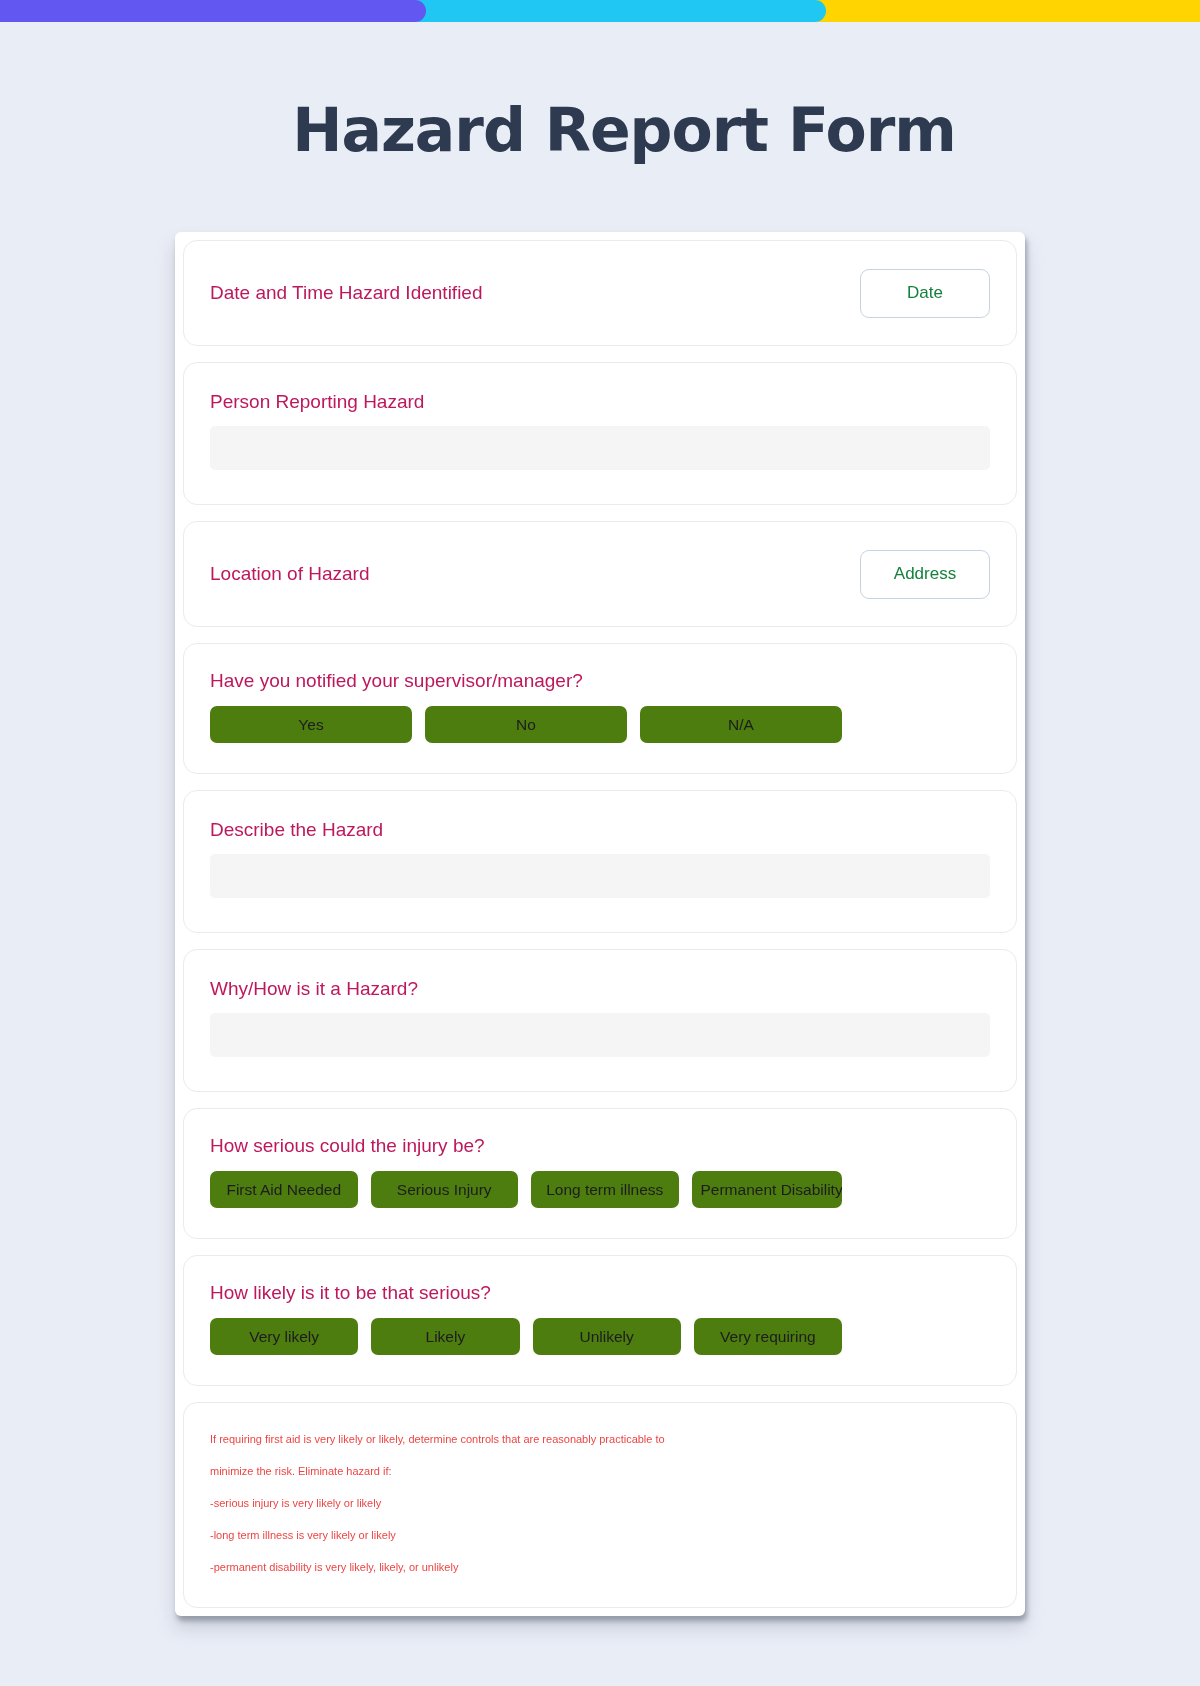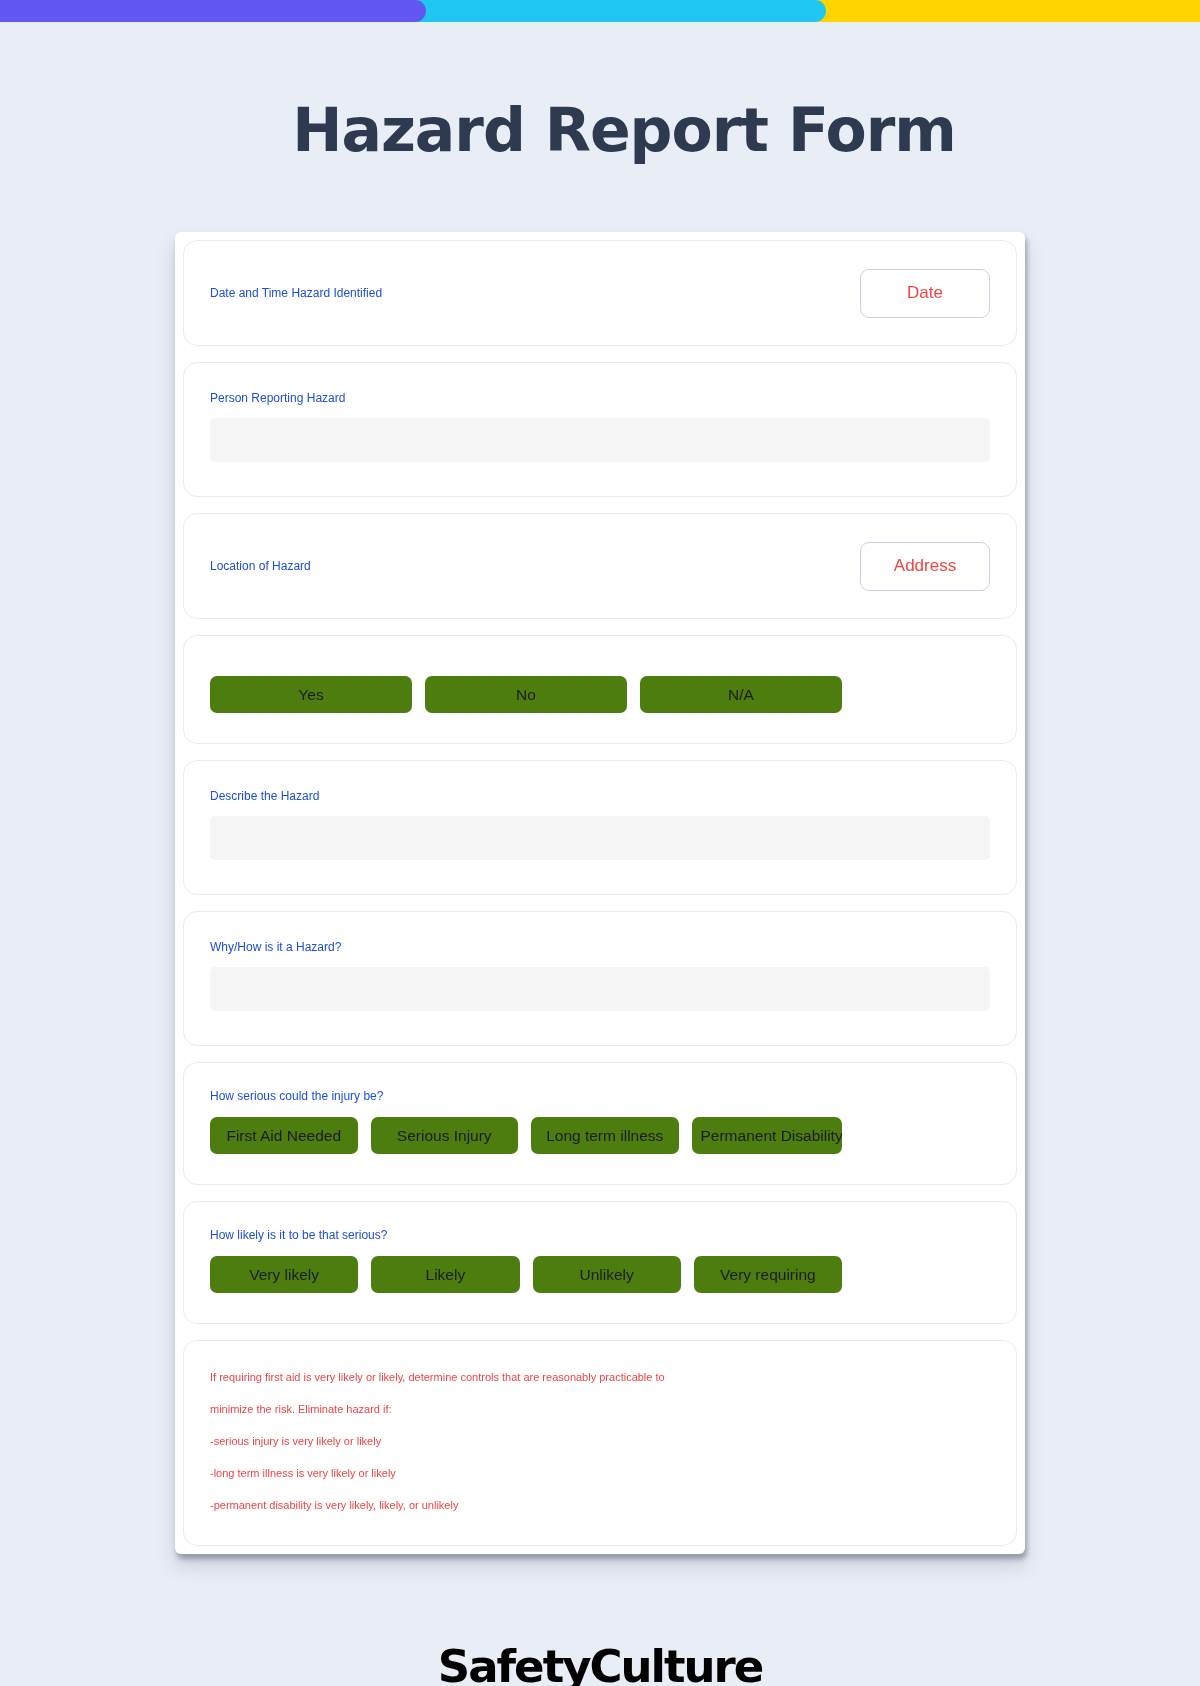--- a/index.html
+++ b/index.html
@@ -48,32 +48,32 @@
   .section + .section { margin-top:16px; }
 
   .sec-row {
     display:flex;
     align-items:center;
     justify-content:space-between;
     height:106px;
     padding:0 26px;
   }
   .sec-label {
-    font-size:12px;
-    color:#1d4ed8;
+    font-size:19px;
+    color:#be185d;
   }
   .outline-btn {
     width:130px;
     height:49px;
     background:#ffffff;
     border:1px solid #c9d2e2;
     border-radius:9px;
     font-family:"Liberation Sans", sans-serif;
     font-size:17px;
-    color:#ef4444;
+    color:#15803d;
     cursor:pointer;
   }
 
   .sec-input { padding:28px 26px 34px; }
   .input-bar {
     display:block;
     width:100%;
     height:44px;
     margin-top:13px;
     background:#f5f5f6;
@@ -162,20 +162,21 @@
     <div class="sec-label">Person Reporting Hazard</div>
     <input type="text" class="input-bar" style="">
   </div>
 
   <div class="section sec-row">
     <span class="sec-label">Location of Hazard</span>
     <button class="outline-btn">Address</button>
   </div>
 
   <div class="section sec-choices">
+    <div class="sec-label">Have you notified your supervisor/manager?</div>
     <div class="choices">
       <button class="choice">Yes</button>
       <button class="choice">No</button>
       <button class="choice">N/A</button>
     </div>
   </div>
 
   <div class="section sec-input">
     <div class="sec-label">Describe the Hazard</div>
     <input type="text" class="input-bar" style="">

